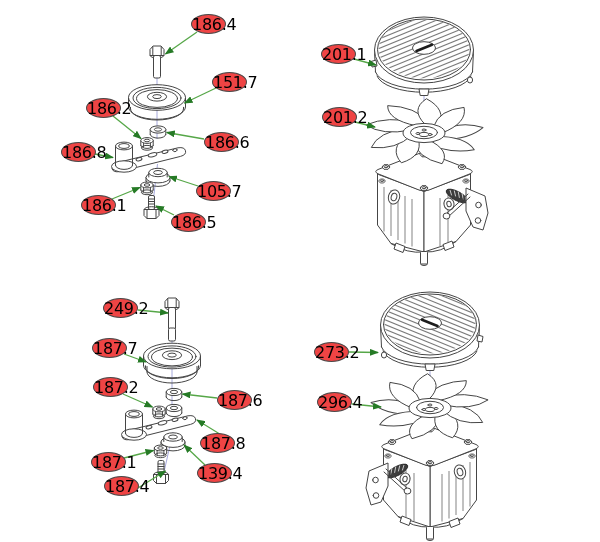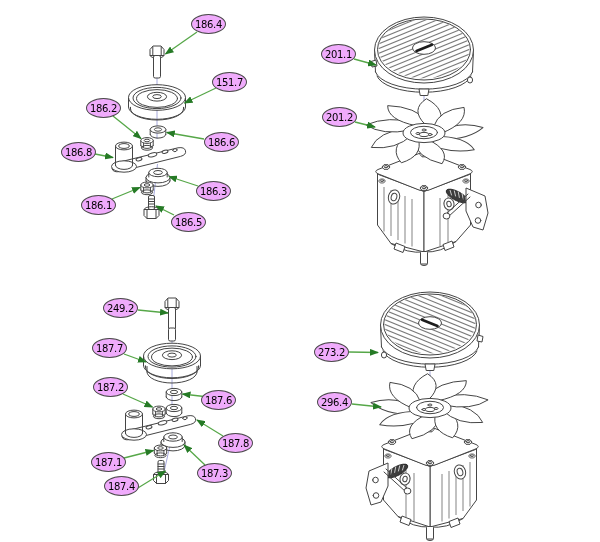--- a/index.html
+++ b/index.html
@@ -12,24 +12,24 @@
   .sf {fill:#ffffff;stroke:#454545;stroke-width:1;stroke-linejoin:round}
   .thin{fill:none;stroke:#6e6e6e;stroke-width:.85}
   .cl {stroke:#9c9fd8;stroke-width:.9}
   .fin{stroke:#7a7a7a;stroke-width:1.05}
   .ar {stroke:#56a748;stroke-width:1.3;fill:none}
   .dk {stroke:#1c1c1c;stroke-width:2.6;stroke-linecap:round}
   .nss{vector-effect:non-scaling-stroke}
   .spring{fill:#3c3c3c;stroke:#222;stroke-width:.8}
   .hatch{stroke:#dddddd;stroke-width:.8;fill:none}
   
-  .callout{position:absolute;width:35px;height:20px;background:#f0abfc;
+  .callout{position:absolute;width:35px;height:20px;background:#ef4444;
            border:1.1px solid #4a4a4a;border-radius:50%;
-           display:flex;align-items:center;justify-content:center;
-           font-size:10px;letter-spacing:-.3px;color:#000;box-sizing:border-box}
+           display:flex;align-items:center;
+           font-size:16px;letter-spacing:-.3px;color:#000;box-sizing:border-box}
 </style>
 </head>
 <body>
 
 <div class="canvas">
 
 <svg width="600" height="542" viewBox="0 0 600 542">
   <defs>
     <marker id="ah" markerWidth="9" markerHeight="7" refX="8" refY="3.5" orient="auto" markerUnits="userSpaceOnUse">
       <path d="M0,0 L9,3.5 L0,7 Z" fill="#267a26"></path>
@@ -287,21 +287,21 @@
 <div class="callout" style="left:86px;top:98px">
       <span>186.2</span>
     </div>
 <div class="callout" style="left:204px;top:132px">
       <span>186.6</span>
     </div>
 <div class="callout" style="left:61px;top:142px">
       <span>186.8</span>
     </div>
 <div class="callout" style="left:196px;top:181px">
-      <span>186.3</span>
+      <span>105.7</span>
     </div>
 <div class="callout" style="left:81px;top:195px">
       <span>186.1</span>
     </div>
 <div class="callout" style="left:171px;top:212px">
       <span>186.5</span>
     </div>
 
 <div class="callout" style="left:321px;top:44px">
       <span>201.1</span>
@@ -312,31 +312,31 @@
 
 <div class="callout" style="left:103px;top:298px">
       <span>249.2</span>
     </div>
 <div class="callout" style="left:92px;top:338px">
       <span>187.7</span>
     </div>
 <div class="callout" style="left:93px;top:377px">
       <span>187.2</span>
     </div>
-<div class="callout" style="left:201px;top:390px">
+<div class="callout" style="left:217px;top:390px">
       <span>187.6</span>
     </div>
-<div class="callout" style="left:218px;top:433px">
+<div class="callout" style="left:200px;top:433px">
       <span>187.8</span>
     </div>
 <div class="callout" style="left:91px;top:452px">
       <span>187.1</span>
     </div>
 <div class="callout" style="left:197px;top:463px">
-      <span>187.3</span>
+      <span>139.4</span>
     </div>
 <div class="callout" style="left:104px;top:476px">
       <span>187.4</span>
     </div>
 
 <div class="callout" style="left:314px;top:342px">
       <span>273.2</span>
     </div>
 <div class="callout" style="left:317px;top:392px">
       <span>296.4</span>

